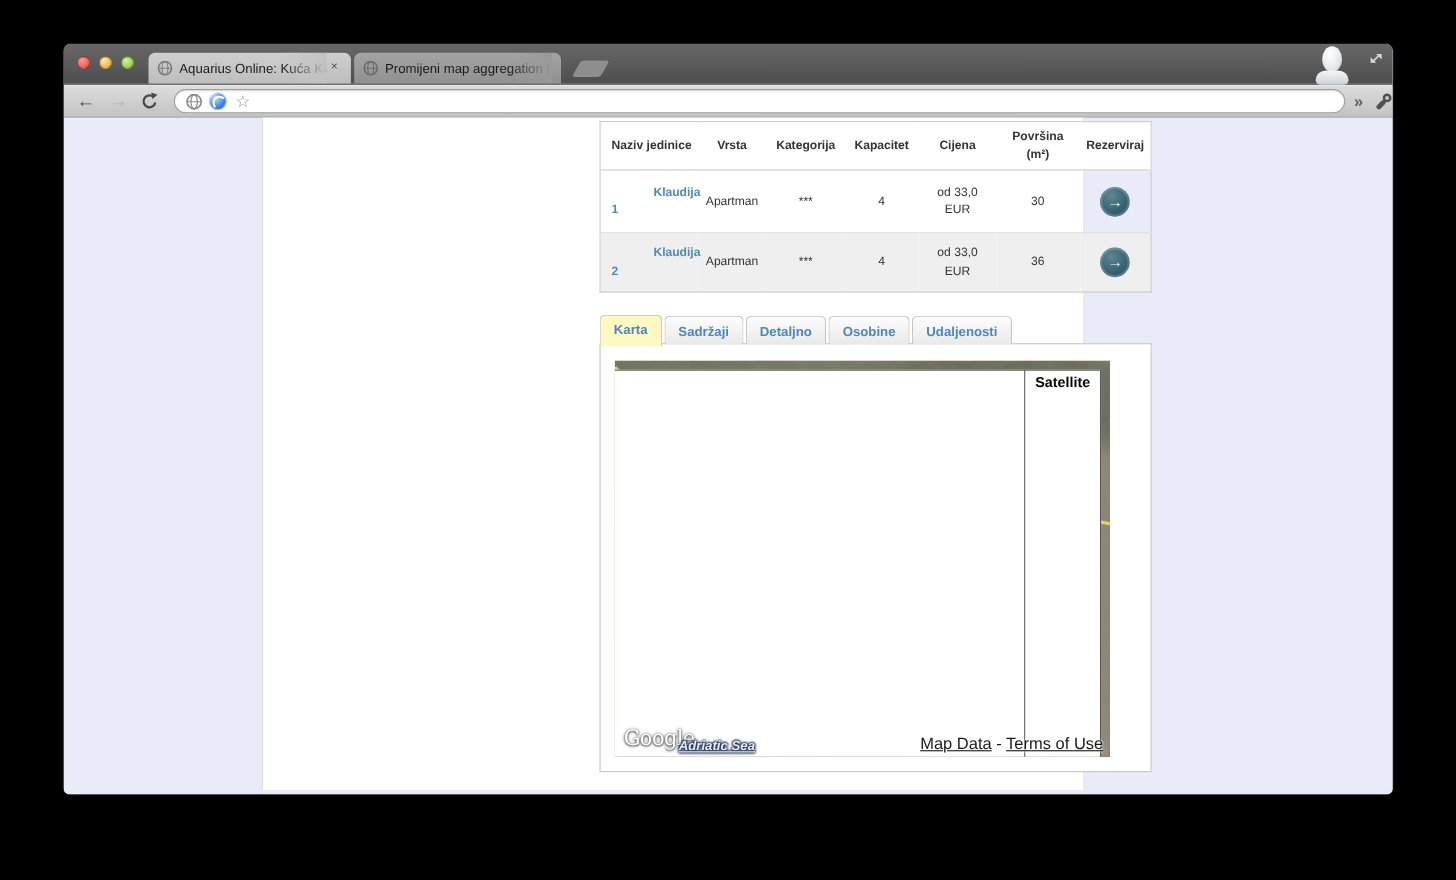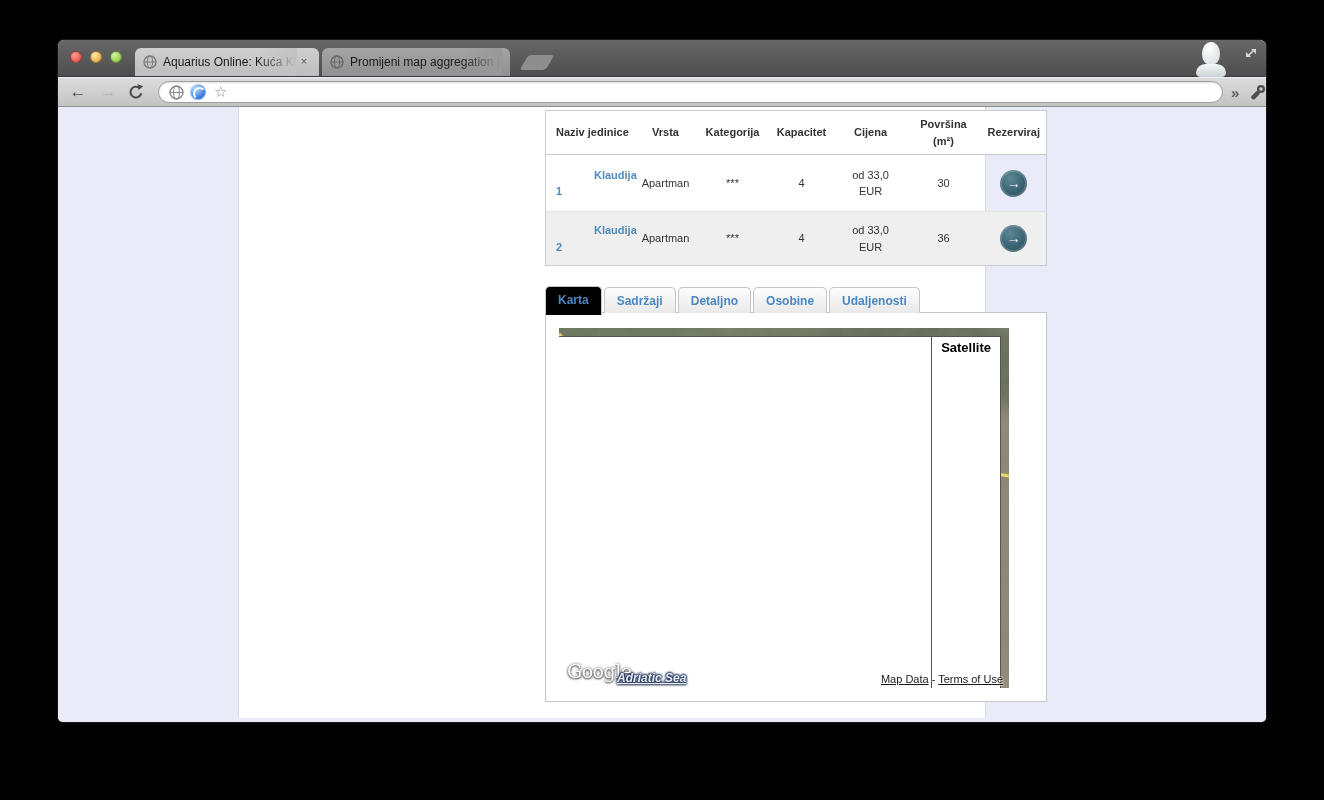--- a/index.html
+++ b/index.html
@@ -82,21 +82,21 @@
   .gobtn { display:inline-block; width:27px; height:27px; border-radius:50%;
            background:radial-gradient(circle at 38% 30%, #5d8694, #36606f 60%, #2c4e5b);
            box-shadow:inset 0 0 0 2px rgba(255,255,255,0.18); color:#fff; font-weight:bold;
            font-size:14px; line-height:27px; text-align:center; }
 
   
   .tabsrow { margin-top:20px; height:27px; position:relative; z-index:2; }
   .ptab { display:inline-block; border:1px solid #c5c5c5; border-bottom:none; border-radius:5px 5px 0 0;
           background:linear-gradient(#fdfdfd,#e9e9e9); color:#4b87c2; font-weight:bold; font-size:12px;
           padding:6px 12px 5px; margin-right:2px; vertical-align:bottom; }
-  .ptab.active { background:#000000; padding-bottom:8px; position:relative; top:0px; margin-bottom:-2px; }
+  .ptab.active { background:#fef9c3; padding-bottom:8px; position:relative; top:0px; margin-bottom:-2px; }
   .tabpanel { border:1px solid #c5c5c5; background:#fff; width:502px; height:390px; padding:15px 0 0 13px;
               position:relative; z-index:1; margin-top:-1px; }
 
   
   .map { position:relative; width:450px; height:360px; overflow:hidden; background:#c2410c;
          font-family:"Liberation Sans", sans-serif; }
   .map svg.base { position:absolute; left:0; top:0; }
   .maplabel { position:absolute; color:#fff; text-shadow:0 1px 2px #000, 1px 0 2px #000, -1px 0 2px #000, 0 -1px 2px #000; }
   .lbl-town { left:80px; top:236px; font-size:13px; letter-spacing:0.5px; }
   .lbl-road1 { left:72px; top:100px; font-size:10px; font-weight:bold; transform:rotate(57deg); }
@@ -125,21 +125,21 @@
   .ztrack { position:absolute; left:37px; top:138px; width:5px; height:150px; background:#f2f2f2; border:1px solid #8a8a8a; }
   .zthumb { position:absolute; left:29px; top:164px; width:21px; height:9px; background:#fff; border:1px solid #777;
             border-radius:2px; }
   .zthumb::after { content:""; position:absolute; left:4px; top:3px; width:11px; height:2px; background:#888; }
 
   .marker { position:absolute; left:210px; top:140px; }
   .glogo { position:absolute; left:8px; bottom:6px; font-family:"DejaVu Serif", serif; font-size:19px; color:#fff;
            text-shadow:0 1px 2px #333, 0 0 3px #555; letter-spacing:-0.5px; }
   .sealabel { position:absolute; left:58px; bottom:3px; font-style:italic; font-weight:bold; font-size:12px;
               color:#e6ecf6; text-shadow:0 1px 2px #1d2c52, 1px 0 2px #1d2c52, -1px 0 2px #1d2c52, 0 -1px 2px #1d2c52;text-decoration:underline; }
-  .attr { position:absolute; right:6px; bottom:3px; font-size:11px; color:#1a1a1a;
+  .attr { position:absolute; right:6px; bottom:3px; font-size:15px; color:#1a1a1a;
           text-shadow:0 0 2px #fff, 0 0 2px #fff; }
   .attr a { color:#1a1a1a; text-decoration:underline; }
 </style>
 </head>
 <body>
 
 <div class="window">
 
   <div class="tabstrip">
     <div class="lights">

